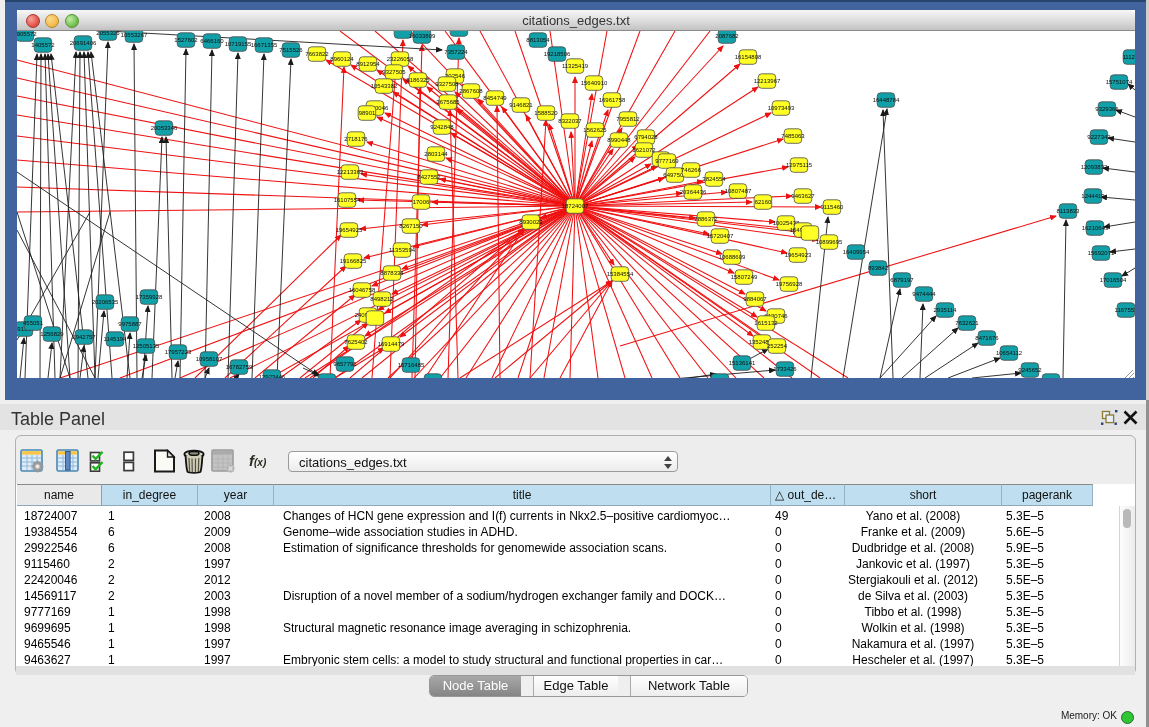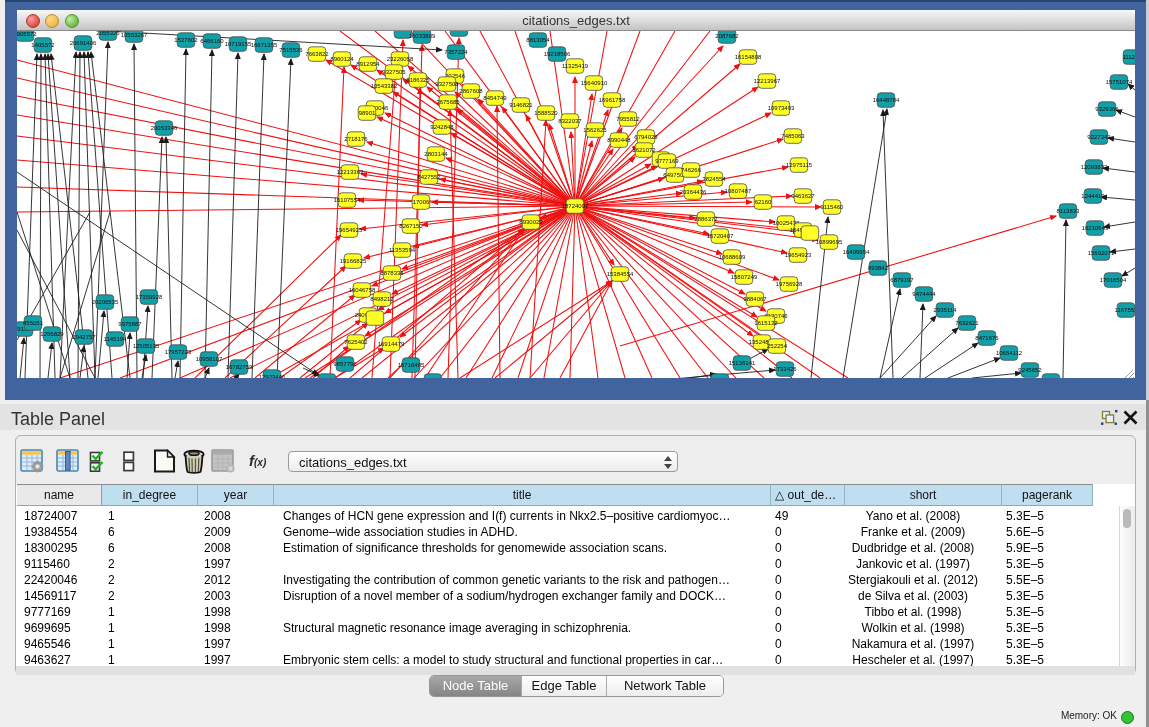--- a/index.html
+++ b/index.html
@@ -23,21 +23,21 @@
  border-right:1px solid #92b2c6;border-top:1px solid #8a8a8a;border-bottom:1px solid #8fa8b8;
  box-sizing:border-box;font-size:12px;color:#111;text-align:center;line-height:21px;}
 .tr span{line-height:16px;}
 .tr{position:absolute;left:0;height:16px;width:1135px;font-size:12px;color:#000;}
 .tr span{position:absolute;top:1px;white-space:nowrap;}
 .tr span.ctr{text-align:center;}
 #dropdown{position:absolute;left:288px;top:451px;width:390px;height:21px;
  background:linear-gradient(#fff,#ececec);border:1px solid #9a9a9a;border-radius:4px;
  box-sizing:border-box;font-size:13px;color:#111;}
 #tabs{position:absolute;left:429px;top:675px;height:22px;border:1px solid #979797;
- border-radius:5px;overflow:hidden;display:flex;box-sizing:border-box;}
+ border-radius:5px;overflow:hidden;display:flex;box-sizing:border-box;gap:12px;}
 #tabs div{font-size:13px;line-height:20px;text-align:center;}
 #memtxt{position:absolute;top:710px;left:1020px;width:97px;text-align:right;font-size:10px;color:#222;}
 #fx{position:absolute;left:249px;top:452px;width:30px;font-size:15px;color:#2e2c20;font-style:italic;font-weight:bold;}
 </style></head><body>
 <div id="mdi"></div>
 <div id="win">
  <div id="titlebar">
   <span class="tl" style="left:9px;background:radial-gradient(circle at 4px 4px,#f7a49c,#e5564c 60%,#c03c33);border:0.5px solid #a8382e"></span>
   <span class="tl" style="left:28px;background:radial-gradient(circle at 4px 4px,#fbd88e,#f5be4f 60%,#d29a30);border:0.5px solid #b8892c"></span>
   <span class="tl" style="left:48px;background:radial-gradient(circle at 4px 4px,#c0eba6,#77c354 60%,#55a032);border:0.5px solid #55922f"></span>
@@ -647,41 +647,40 @@
 <div class="tr" style="top:523px">
     <span style="left:24px">19384554</span>
     <span style="left:108px">6</span>
     <span style="left:204px">2009</span>
     <span style="left:283px">Genome–wide association studies in ADHD.</span>
     <span style="left:775px">0</span>
     <span class="ctr" style="left:836px;width:154px">Franke et al. (2009)</span>
     <span style="left:1006px">5.6E–5</span>
   </div>
 <div class="tr" style="top:539px">
-    <span style="left:24px">18300295</span>
+    <span style="left:24px">29922546</span>
     <span style="left:108px">6</span>
     <span style="left:204px">2008</span>
     <span style="left:283px">Estimation of significance thresholds for genomewide association scans.</span>
     <span style="left:775px">0</span>
     <span class="ctr" style="left:836px;width:154px">Dudbridge et al. (2008)</span>
     <span style="left:1006px">5.9E–5</span>
   </div>
 <div class="tr" style="top:555px">
     <span style="left:24px">9115460</span>
     <span style="left:108px">2</span>
     <span style="left:204px">1997</span>
     <span style="left:775px">0</span>
     <span class="ctr" style="left:836px;width:154px">Jankovic et al. (1997)</span>
     <span style="left:1006px">5.3E–5</span>
   </div>
 <div class="tr" style="top:571px">
     <span style="left:24px">22420046</span>
     <span style="left:108px">2</span>
     <span style="left:204px">2012</span>
-    <span style="left:283px">Investigating the contribution of common genetic variants to the risk and pathogen…</span>
     <span style="left:775px">0</span>
     <span class="ctr" style="left:836px;width:154px">Stergiakouli et al. (2012)</span>
     <span style="left:1006px">5.5E–5</span>
   </div>
 <div class="tr" style="top:587px">
     <span style="left:24px">14569117</span>
     <span style="left:108px">2</span>
     <span style="left:204px">2003</span>
     <span style="left:283px">Disruption of a novel member of a sodium/hydrogen exchanger family and DOCK…</span>
     <span style="left:775px">0</span>

